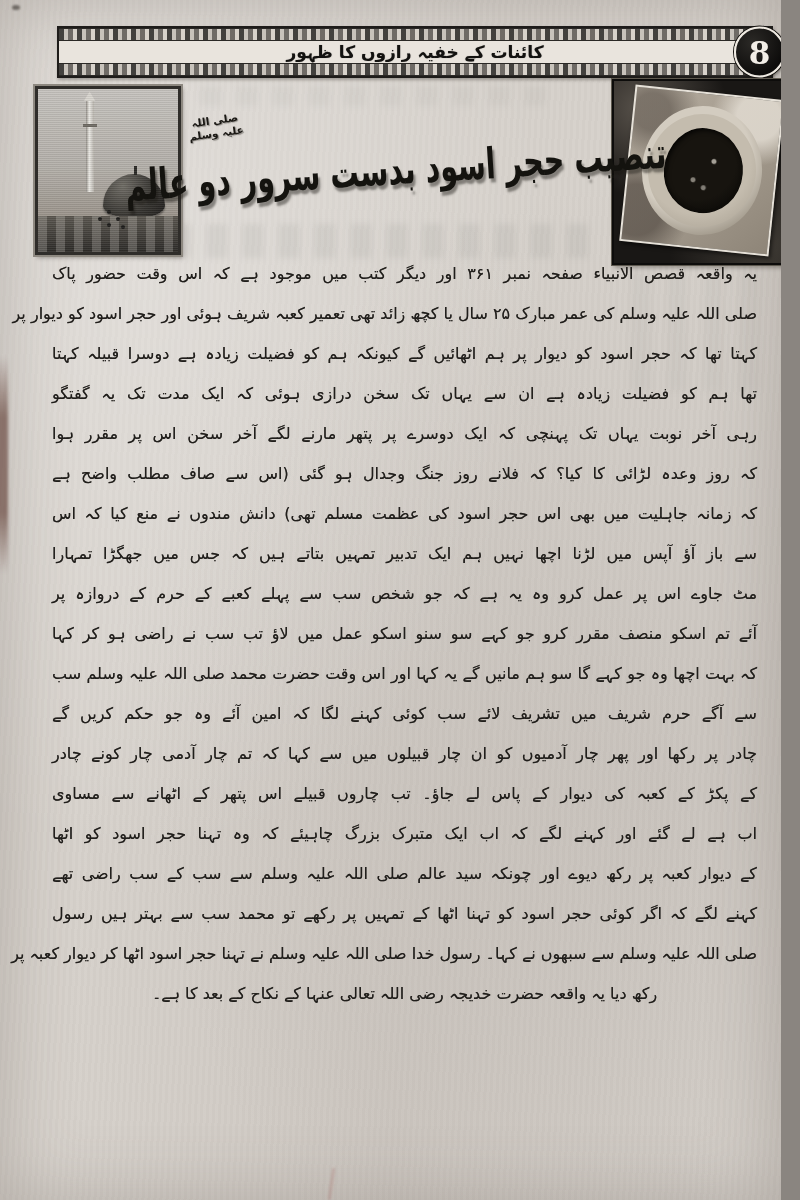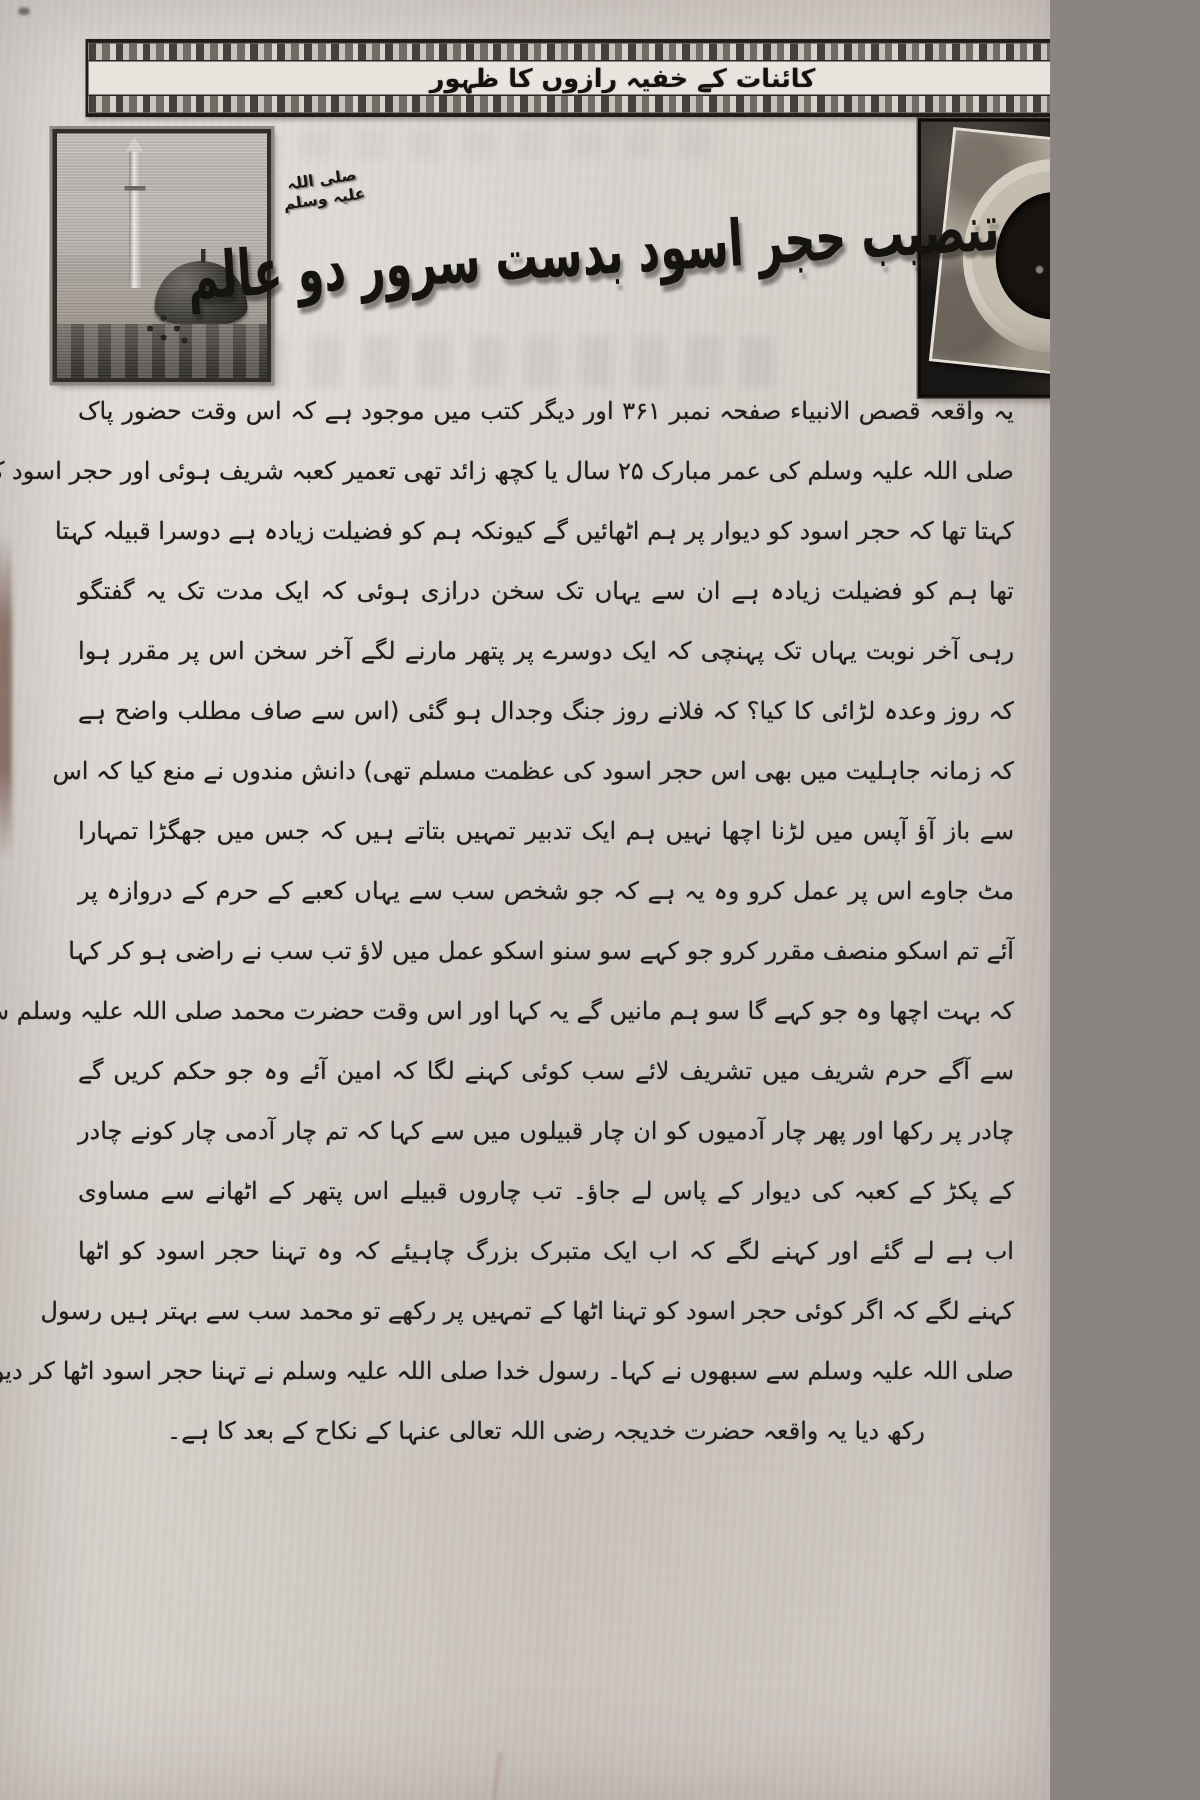--- a/index.html
+++ b/index.html
@@ -1,18 +1,18 @@
 <!DOCTYPE html>
 <html lang="ur"><head>
 <meta charset="utf-8">
 <style>
   html,body{margin:0;padding:0;}
   body{width:800px;height:1200px;overflow:hidden;background:#8a8580;}
   .page{
-    position:relative;width:700px;height:1200px;overflow:hidden;
+    position:relative;width:781px;height:1200px;overflow:hidden;
     background:#d6d1cb;
     background-image:
       radial-gradient(ellipse at 18% 22%, rgba(255,255,255,.28), transparent 45%),
       radial-gradient(ellipse at 85% 65%, rgba(125,115,108,.14), transparent 55%),
       radial-gradient(ellipse at 50% 95%, rgba(140,128,120,.12), transparent 60%),
       repeating-linear-gradient(93deg, rgba(0,0,0,.016) 0 3px, rgba(255,255,255,.02) 3px 6px);
     box-shadow: inset 0 0 70px rgba(95,84,76,.28);
     font-family:"DejaVu Sans", sans-serif;
     color:#1b1a18;
   }
@@ -200,25 +200,26 @@
   <div class="body-text">
 
   <div class="line">یہ واقعہ قصص الانبیاء صفحہ نمبر ۳۶۱ اور دیگر کتب میں موجود ہے کہ اس وقت حضور پاک</div>
       <div class="line">صلی اللہ علیہ وسلم کی عمر مبارک ۲۵ سال یا کچھ زائد تھی تعمیر کعبہ شریف ہوئی اور حجر اسود کو دیوار پر</div>
       <div class="line">کہتا تھا کہ حجر اسود کو دیوار پر ہم اٹھائیں گے کیونکہ ہم کو فضیلت زیادہ ہے دوسرا قبیلہ کہتا</div>
       <div class="line">تھا ہم کو فضیلت زیادہ ہے ان سے یہاں تک سخن درازی ہوئی کہ ایک مدت تک یہ گفتگو</div>
       <div class="line">رہی آخر نوبت یہاں تک پہنچی کہ ایک دوسرے پر پتھر مارنے لگے آخر سخن اس پر مقرر ہوا</div>
       <div class="line">کہ روز وعدہ لڑائی کا کیا؟ کہ فلانے روز جنگ وجدال ہو گئی (اس سے صاف مطلب واضح ہے</div>
       <div class="line">کہ زمانہ جاہلیت میں بھی اس حجر اسود کی عظمت مسلم تھی) دانش مندوں نے منع کیا کہ اس</div>
       <div class="line">سے باز آؤ آپس میں لڑنا اچھا نہیں ہم ایک تدبیر تمہیں بتاتے ہیں کہ جس میں جھگڑا تمہارا</div>
-      <div class="line">مٹ جاوے اس پر عمل کرو وہ یہ ہے کہ جو شخص سب سے یہاں کعبے کے حرم کے دروازہ پر</div>
+      <div class="line">مٹ جاوے اس پر عمل کرو وہ یہ ہے کہ جو شخص سب سے پہلے کعبے کے حرم کے دروازہ پر</div>
       <div class="line">آئے تم اسکو منصف مقرر کرو جو کہے سو سنو اسکو عمل میں لاؤ تب سب نے راضی ہو کر کہا</div>
       <div class="line">کہ بہت اچھا وہ جو کہے گا سو ہم مانیں گے یہ کہا اور اس وقت حضرت محمد صلی اللہ علیہ وسلم سب</div>
       <div class="line">سے آگے حرم شریف میں تشریف لائے سب کوئی کہنے لگا کہ امین آئے وہ جو حکم کریں گے</div>
       <div class="line">چادر پر رکھا اور پھر چار آدمیوں کو ان چار قبیلوں میں سے کہا کہ تم چار آدمی چار کونے چادر</div>
       <div class="line">کے پکڑ کے کعبہ کی دیوار کے پاس لے جاؤ۔ تب چاروں قبیلے اس پتھر کے اٹھانے سے مساوی</div>
       <div class="line">اب ہے لے گئے اور کہنے لگے کہ اب ایک متبرک بزرگ چاہیئے کہ وہ تہنا حجر اسود کو اٹھا</div>
+      <div class="line">کے دیوار کعبہ پر رکھ دیوے اور چونکہ سید عالم صلی اللہ علیہ وسلم سے سب کے سب راضی تھے</div>
       <div class="line">کہنے لگے کہ اگر کوئی حجر اسود کو تہنا اٹھا کے تمہیں پر رکھے تو محمد سب سے بہتر ہیں رسول</div>
       <div class="line">صلی اللہ علیہ وسلم سے سبھوں نے کہا۔ رسول خدا صلی اللہ علیہ وسلم نے تہنا حجر اسود اٹھا کر دیوار کعبہ پر</div>
       <div class="line">رکھ دیا یہ واقعہ حضرت خدیجہ رضی اللہ تعالی عنہا کے نکاح کے بعد کا ہے۔</div>
     </div>
 
 </div>
 
 </body></html>

